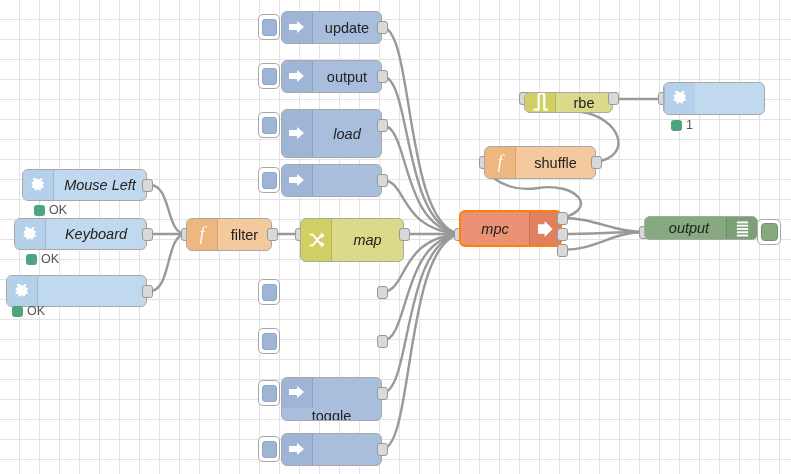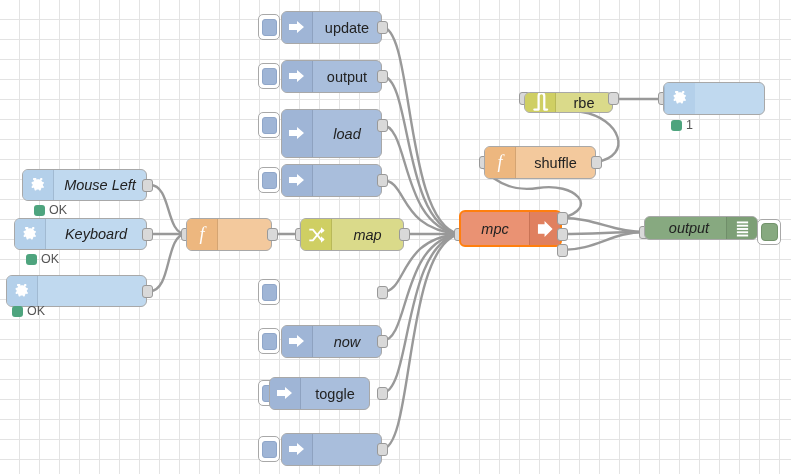--- a/index.html
+++ b/index.html
@@ -195,34 +195,26 @@
   <div class="port" style="left:377px;top:174px;"></div>
 
   <div class="injbtn" style="left:258px;top:279px;">
     <i></i>
   </div>
   <div class="port" style="left:377px;top:286px;"></div>
 
   <div class="injbtn" style="left:258px;top:328px;">
     <i></i>
   </div>
-  <div class="node n-inject" style="left:281px;top:325px;width:101px;height:33px;">
-    <div class="icell left">
-      <svg class="gi" width="18" height="16" viewBox="0 0 18 16">
-          <path d="M1 4 h8 V1 l7 6 l-7 6 V10 H1 z" fill="#fff"></path>
-        </svg>
-    </div>
-    <div class="lbl c it">now</div>
-  </div>
   <div class="port" style="left:377px;top:335px;"></div>
 
   <div class="injbtn" style="left:258px;top:380px;">
     <i></i>
   </div>
-  <div class="node n-inject" style="left:269px;top:377px;width:101px;height:33px;">
+  <div class="node n-inject" style="left:281px;top:377px;width:101px;height:44px;flex-direction:column;">
     <div class="icell left">
       <svg class="gi" width="18" height="16" viewBox="0 0 18 16">
           <path d="M1 4 h8 V1 l7 6 l-7 6 V10 H1 z" fill="#fff"></path>
         </svg>
     </div>
     <div class="lbl c">toggle</div>
   </div>
   <div class="port" style="left:377px;top:387px;"></div>
 
   <div class="injbtn" style="left:258px;top:436px;">
@@ -278,25 +270,26 @@
     <span>OK</span>
   </div>
 
   <div class="port" style="left:181px;top:228px;"></div>
   <div class="node n-func" style="left:186px;top:218px;width:86px;height:33px;">
     <div class="icell left">
       <svg class="gi" width="14" height="19" viewBox="0 0 14 20">
           <text x="7" y="16" font-family="Liberation Serif, serif" font-style="italic" font-size="19" fill="#ffffff" text-anchor="middle">f</text>
         </svg>
     </div>
+    <div class="lbl c">filter</div>
   </div>
   <div class="port" style="left:267px;top:228px;"></div>
 
   <div class="port" style="left:295px;top:228px;"></div>
-  <div class="node n-change" style="left:300px;top:218px;width:104px;height:33px;">
+  <div class="node n-change" style="left:300px;top:218px;width:104px;height:44px;">
     <div class="icell left">
       <svg class="gi" width="19" height="18" viewBox="0 0 20 20">
         <path d="M2 4 h4 l9 11 h3" fill="none" stroke="#fff" stroke-width="2.1"></path>
         <path d="M2 16 h4 l9 -11 h3" fill="none" stroke="#fff" stroke-width="2.1"></path>
         <path d="M15 1.5 l4 3.5 l-4 3.5 z" fill="#fff"></path>
         <path d="M15 11.5 l4 3.5 l-4 3.5 z" fill="#fff"></path>
       </svg>
     </div>
     <div class="lbl c it">map</div>
   </div>

